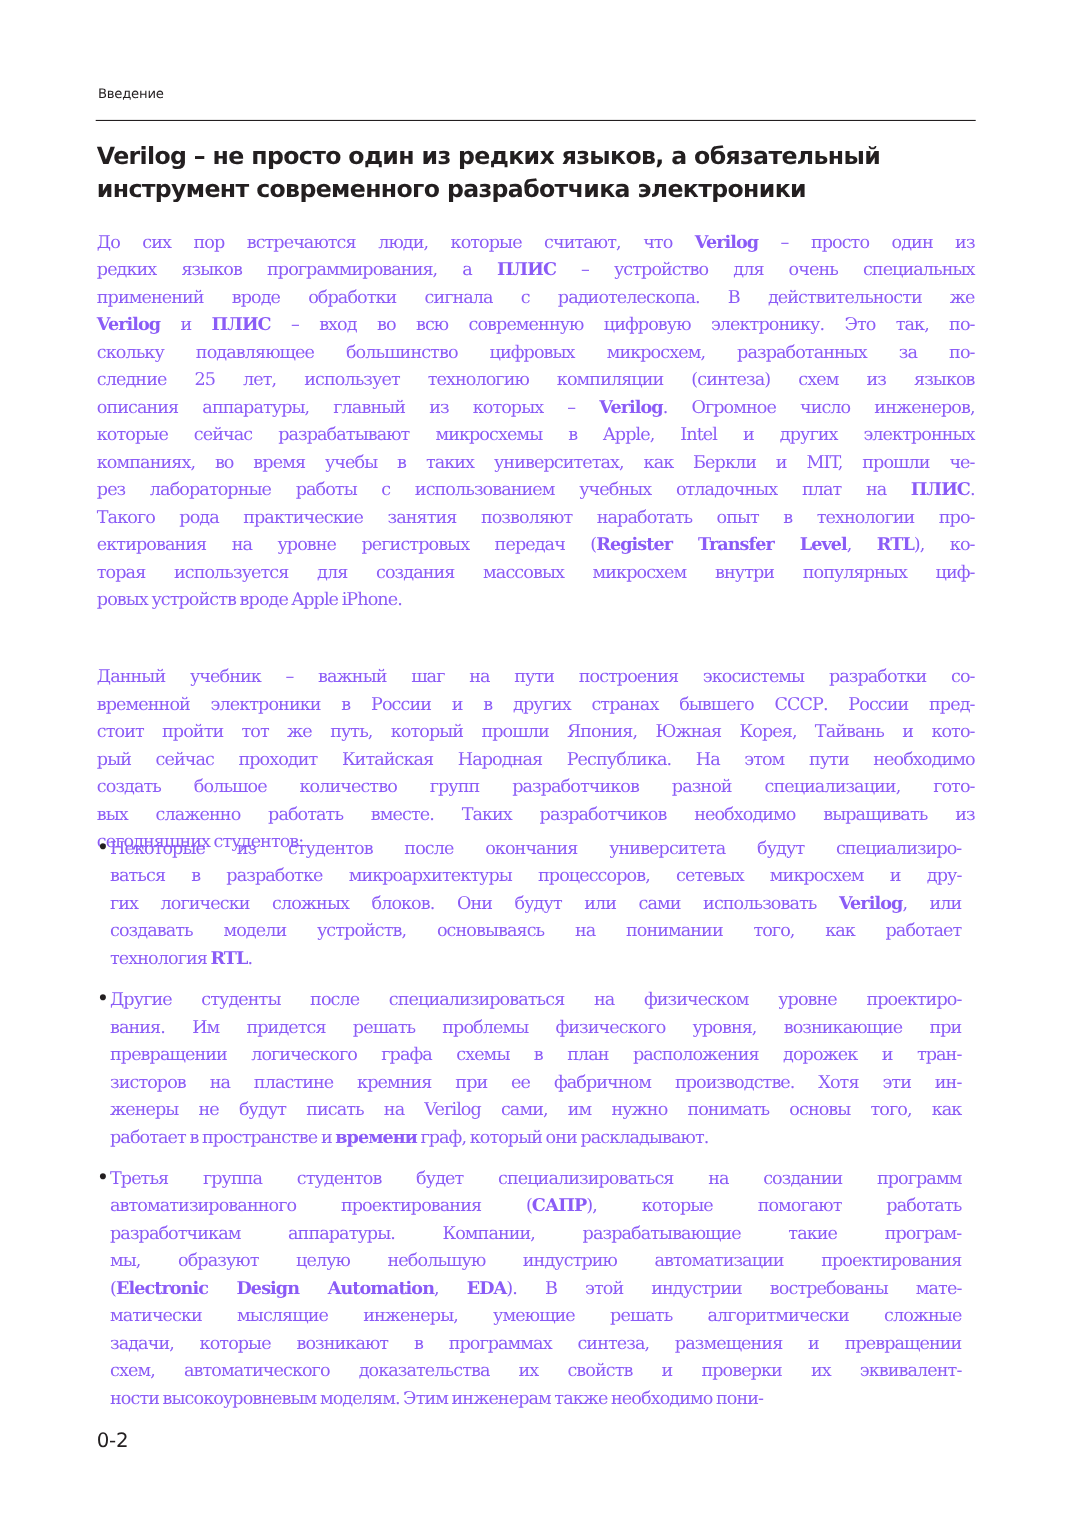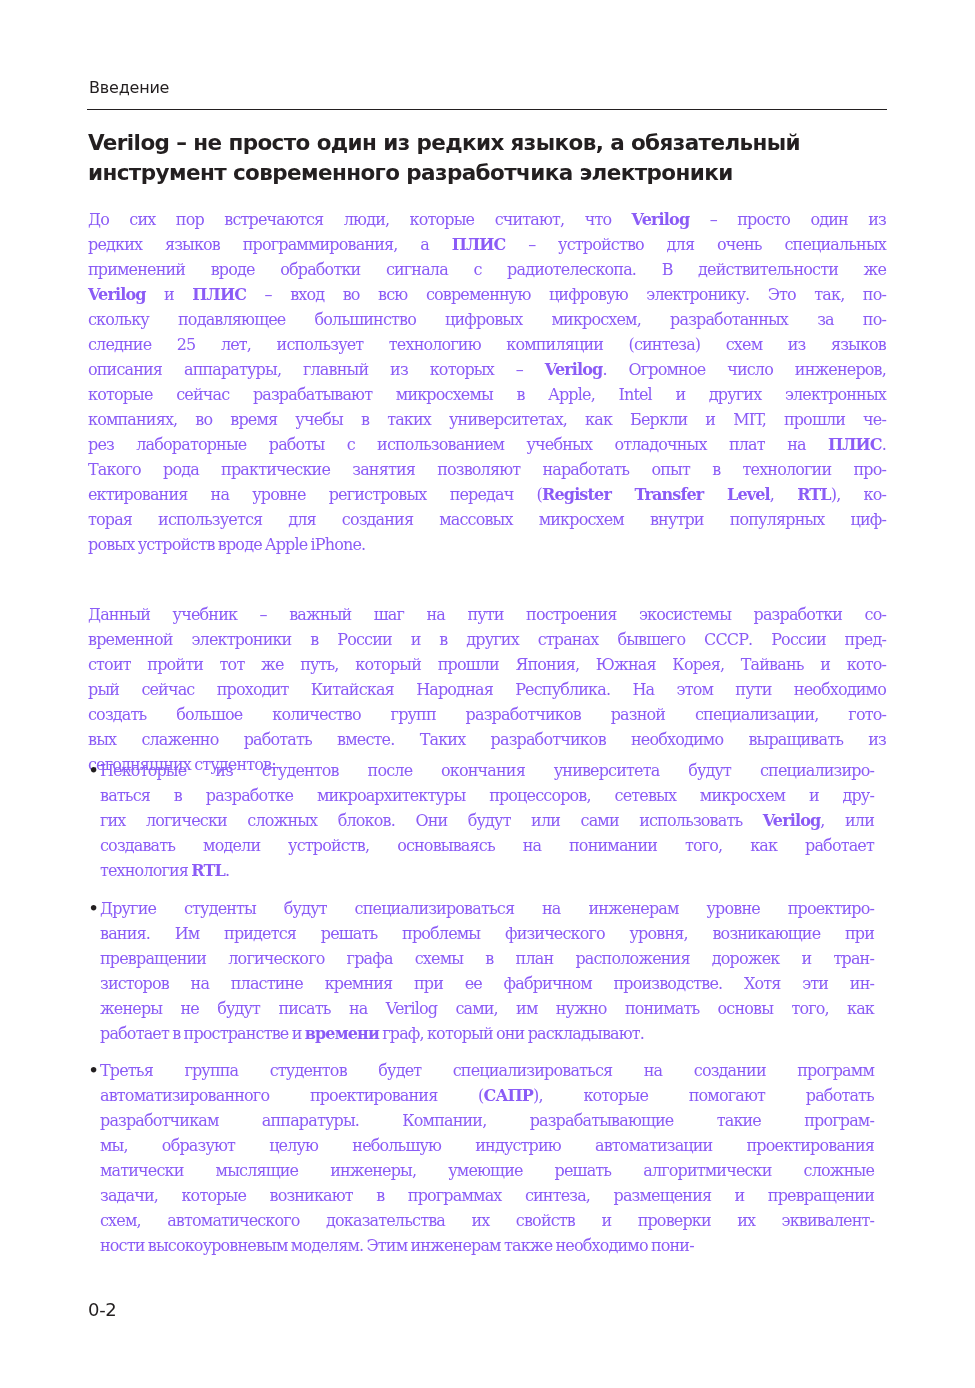--- a/index.html
+++ b/index.html
@@ -1,19 +1,19 @@
 <!DOCTYPE html>
 <html><head>
   <meta charset="utf-8">
   <style>
     html, body { margin: 0; padding: 0; background: #ffffff; }
     body { width: 975px; height: 1388px; position: relative; overflow: hidden; color: #231f20; }
     .running-head {
       position: absolute; left: 89px; top: 78px;
-      font-family: "DejaVu Sans", sans-serif; font-size: 16px; color: #231f20;
+      font-family: "DejaVu Sans", sans-serif; font-size: 12px; color: #231f20;
       letter-spacing: -0.2px;
     }
     .head-rule {
       position: absolute; left: 87px; top: 109px; width: 800px; height: 0;
       border-top: 1.3px solid #231f20;
     }
     .section-title {
       position: absolute; left: 88px; top: 128px; width: 800px;
       font-family: "DejaVu Sans", sans-serif; font-weight: bold;
       font-size: 21.5px; line-height: 30px; letter-spacing: -0.6px; color: #231f20;
@@ -87,35 +87,36 @@
         <span class="line">Некоторые из студентов после окончания университета будут специализиро-</span>
         <span class="line">ваться в разработке микроархитектуры процессоров, сетевых микросхем и дру-</span>
         <span class="line">гих логически сложных блоков. Они будут или сами использовать <b>Verilog</b>, или</span>
         <span class="line">создавать модели устройств, основываясь на понимании того, как работает</span>
         <span class="line last">технология <b>RTL</b>.</span>
       </div>
   </div>
   <div class="bullet-item" style="top:896px;">
     <span class="bullet">•</span>
     <div class="body-block">
-        <span class="line">Другие студенты будут специализироваться на инженерам уровне проектиро-</span>
+        <span class="line">Другие студенты после специализироваться на физическом уровне проектиро-</span>
         <span class="line">вания. Им придется решать проблемы физического уровня, возникающие при</span>
         <span class="line">превращении логического графа схемы в план расположения дорожек и тран-</span>
         <span class="line">зисторов на пластине кремния при ее фабричном производстве. Хотя эти ин-</span>
         <span class="line">женеры не будут писать на Verilog сами, им нужно понимать основы того, как</span>
         <span class="line last">работает в пространстве и <b>времени</b> граф, который они раскладывают.</span>
       </div>
   </div>
   <div class="bullet-item" style="top:1058px;">
     <span class="bullet">•</span>
     <div class="body-block">
         <span class="line">Третья группа студентов будет специализироваться на создании программ</span>
         <span class="line">автоматизированного проектирования (<b>САПР</b>), которые помогают работать</span>
         <span class="line">разработчикам аппаратуры. Компании, разрабатывающие такие програм-</span>
         <span class="line">мы, образуют целую небольшую индустрию автоматизации проектирования</span>
+        <span class="line">(<b>Electronic Design Automation</b>, <b>EDA</b>). В этой индустрии востребованы мате-</span>
         <span class="line">матически мыслящие инженеры, умеющие решать алгоритмически сложные</span>
         <span class="line">задачи, которые возникают в программах синтеза, размещения и превращении</span>
         <span class="line">схем, автоматического доказательства их свойств и проверки их эквивалент-</span>
         <span class="line last">ности высокоуровневым моделям. Этим инженерам также необходимо пони-</span>
       </div>
   </div>
 </div>
 
 <div class="page-number">0-2</div>
 

